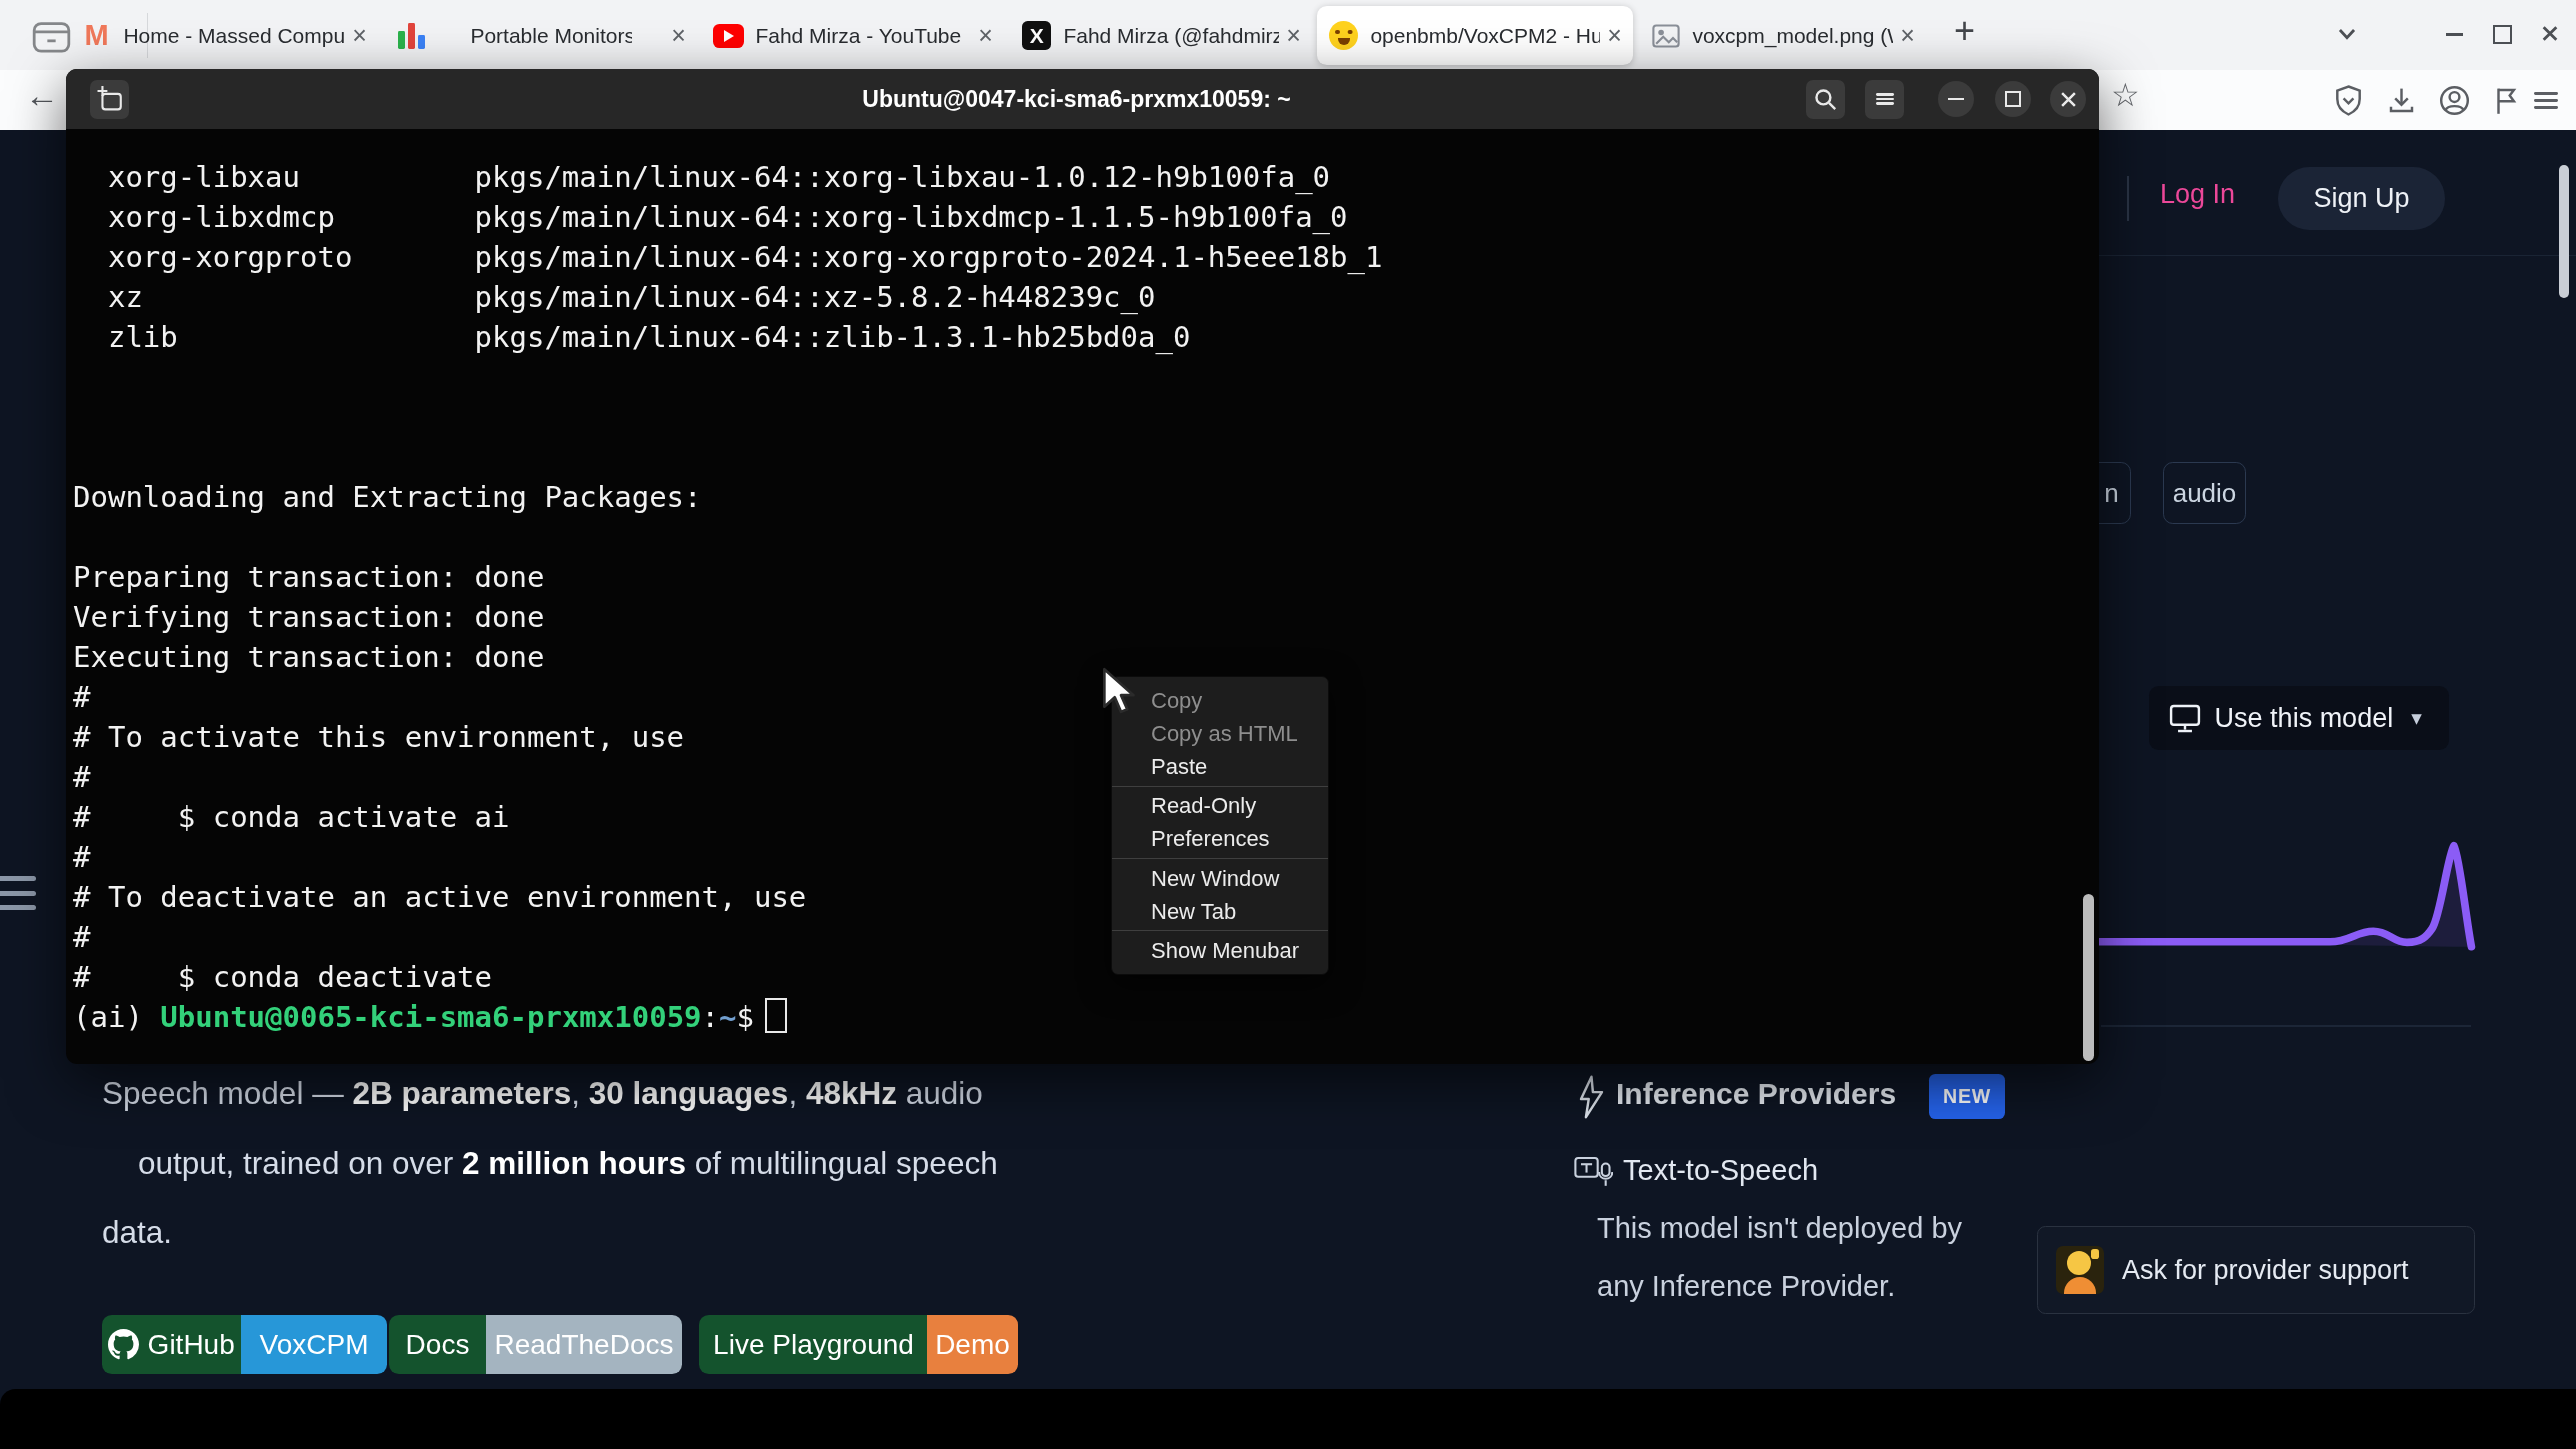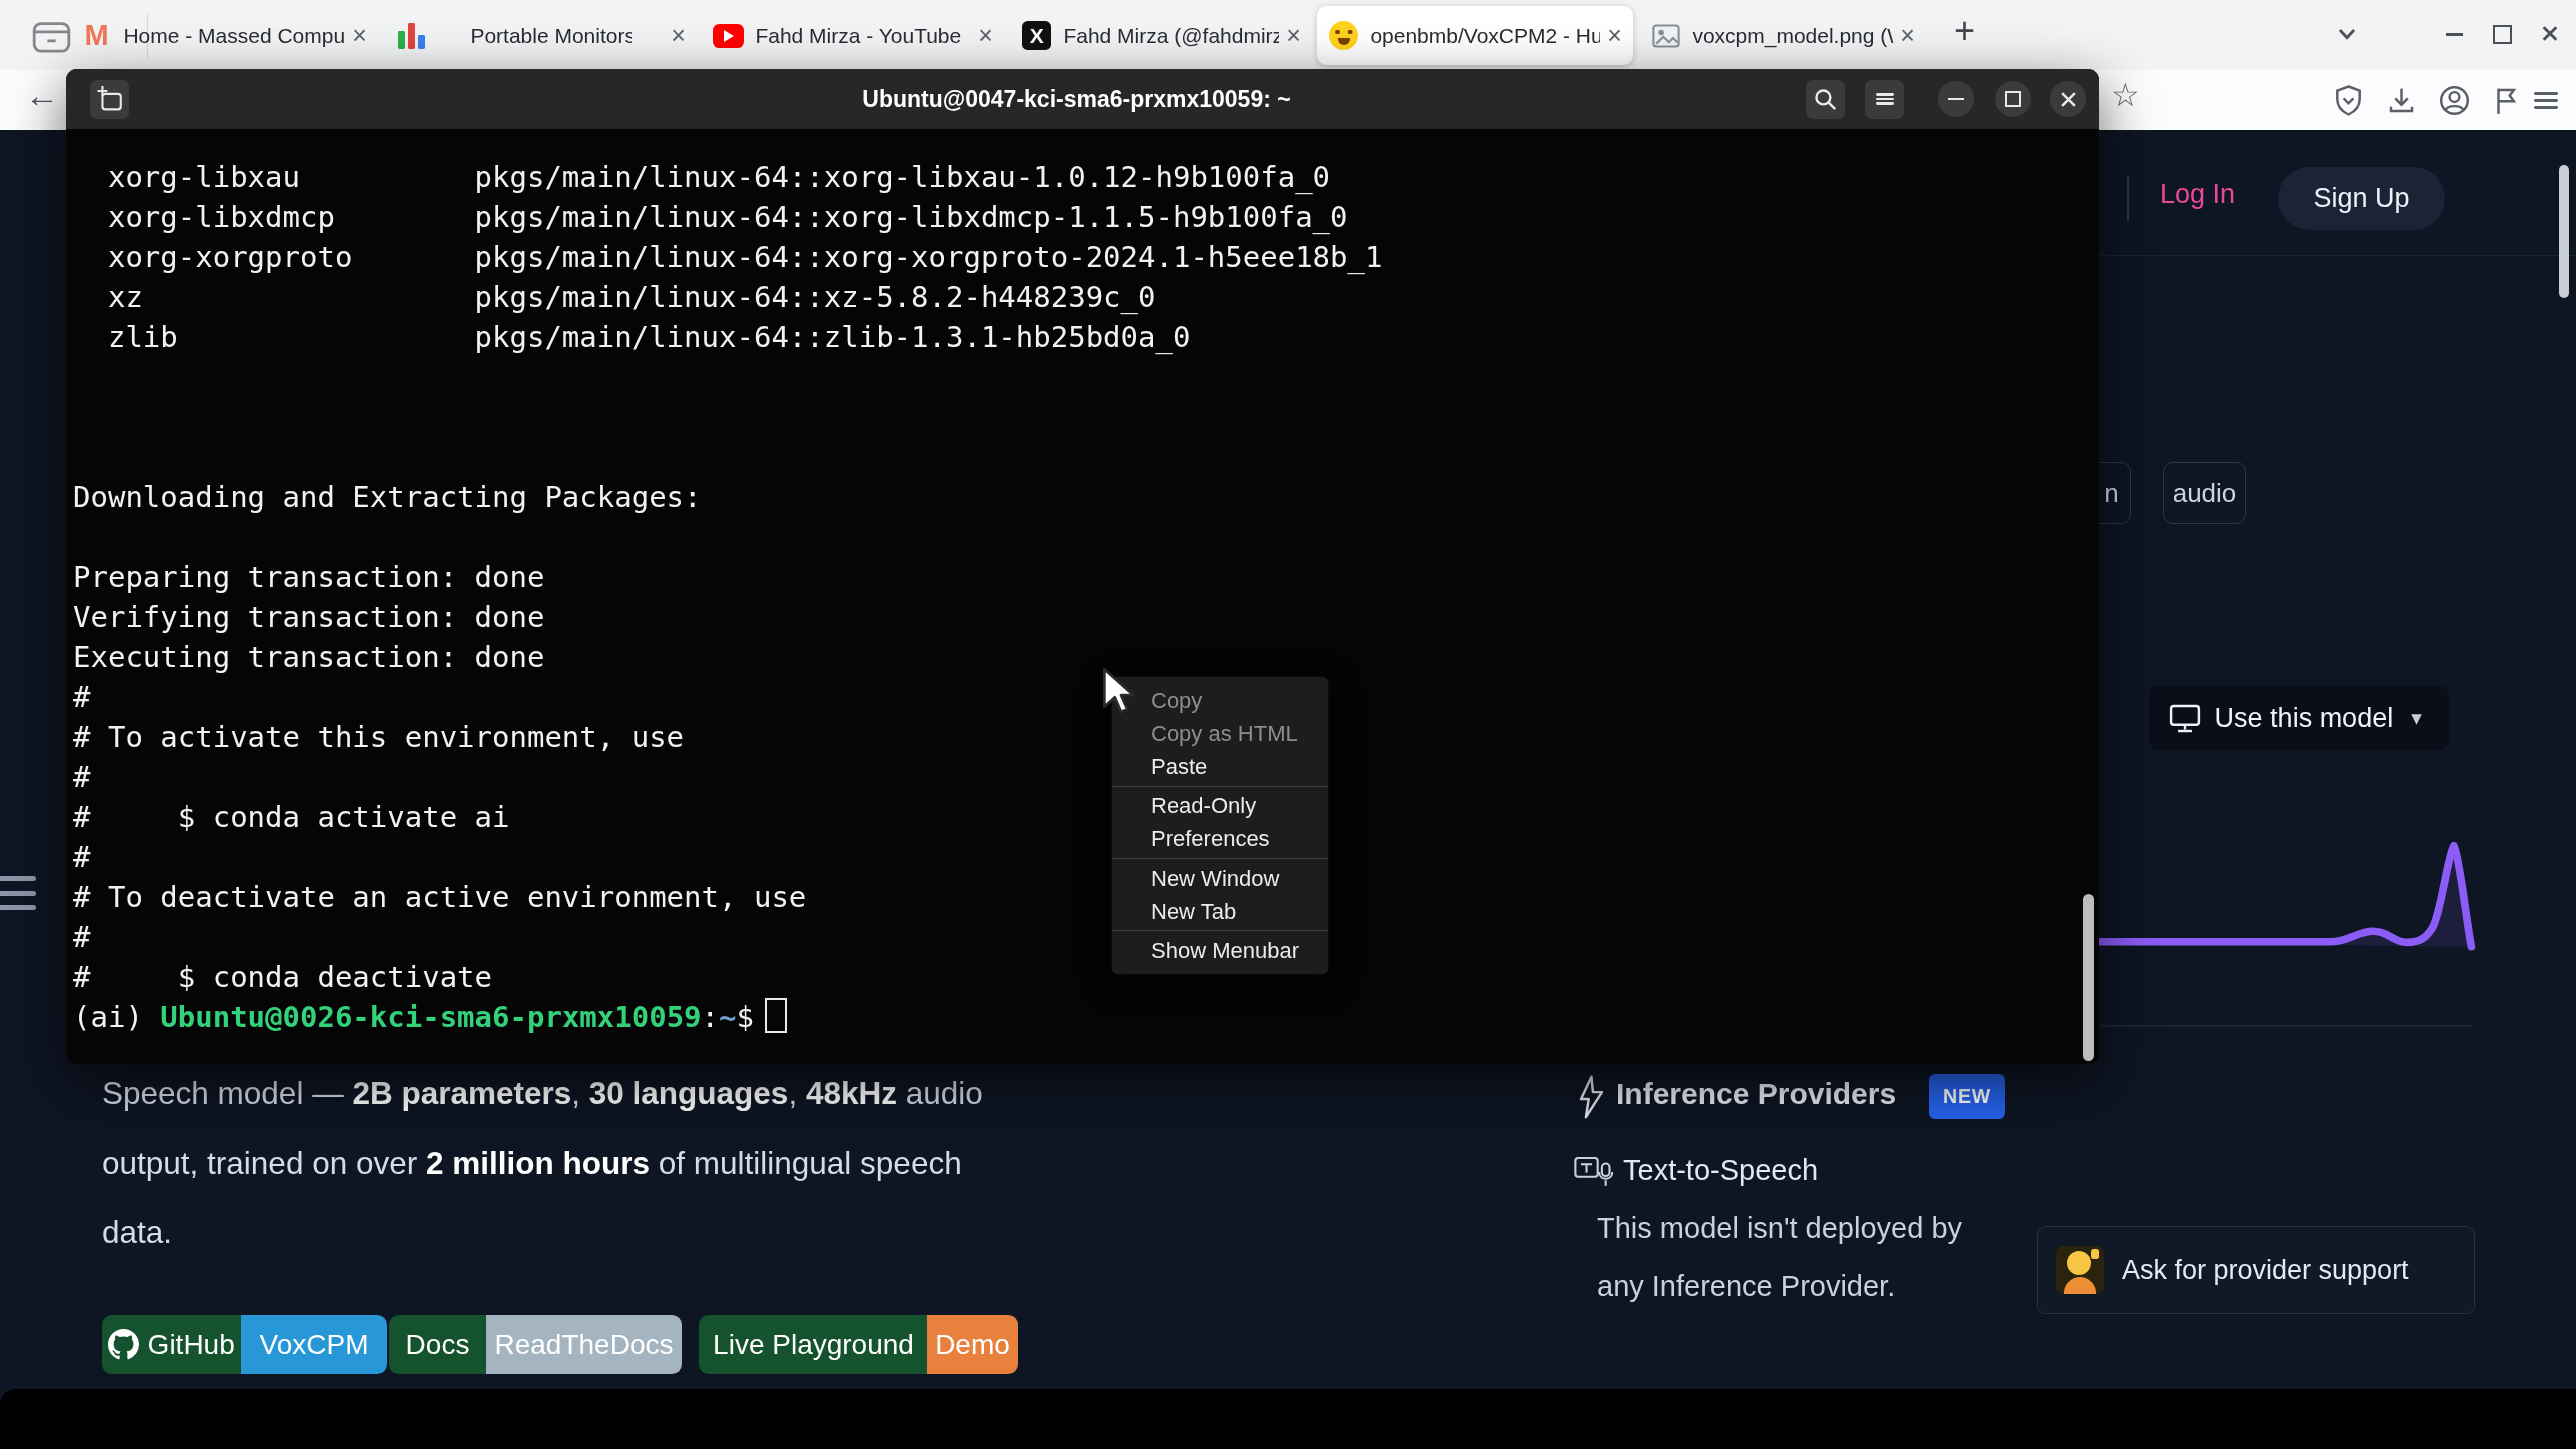--- a/index.html
+++ b/index.html
@@ -189,21 +189,21 @@
       <span class="face"></span>
         <span class="hand"></span>
         <span class="bodyshape"></span>
     </span>
     <span>Ask for provider support</span>
   </div>
 
   <div class="prose" style="top:1075px;">
     <span>Speech model — </span><span class="b">2B parameters</span><span>, </span><span class="b">30 languages</span><span>, </span><span class="b">48kHz</span><span> audio</span>
   </div>
-  <div class="prose" style="top:1145px;">
+  <div class="prose" style="top:1145px;margin-left:36px;">
     <span>output, trained on over </span><span class="b">2 million hours</span><span> of multilingual speech</span>
   </div>
   <div class="prose" style="top:1214px;">
     <span>data.</span>
   </div>
 
   <div class="bseg bgray rleft" style="left:102px;width:139px;gap:8.4px;">
     <svg width="31" height="31" viewBox="0 0 16 16">
       <path fill="#fff" d="M8 0C3.58 0 0 3.58 0 8c0 3.54 2.29 6.53 5.47 7.59.4.07.55-.17.55-.38 0-.19-.01-.82-.01-1.49-2.01.37-2.53-.49-2.69-.94-.09-.23-.48-.94-.82-1.13-.28-.15-.68-.52-.01-.53.63-.01 1.08.58 1.23.82.72 1.21 1.87.87 2.33.66.07-.52.28-.87.51-1.07-1.78-.2-3.64-.89-3.64-3.95 0-.87.31-1.59.82-2.15-.08-.2-.36-1.02.08-2.12 0 0 .67-.21 2.2.82.64-.18 1.32-.27 2-.27.68 0 1.36.09 2 .27 1.53-1.04 2.2-.82 2.2-.82.44 1.1.16 1.92.08 2.12.51.56.82 1.27.82 2.15 0 3.07-1.87 3.75-3.65 3.95.29.25.54.73.54 1.48 0 1.07-.01 1.93-.01 2.2 0 .21.15.46.55.38A8.01 8.01 0 0 0 16 8c0-4.42-3.58-8-8-8z"></path>
     </svg>
@@ -373,21 +373,21 @@
 Executing transaction: done
 #
 # To activate this environment, use
 #
 #     $ conda activate ai
 #
 # To deactivate an active environment, use
 #
 #     $ conda deactivate
 </pre>
-      <div><span>(ai) </span><span class="pr-green">Ubuntu@0026-kci-sma6-prxmx10059</span><span>:</span><span class="pr-blue">~</span><span>$</span><span class="cursorblock"></span></div>
+      <div><span>(ai) </span><span class="pr-green">Ubuntu@0065-kci-sma6-prxmx10059</span><span>:</span><span class="pr-blue">~</span><span>$</span><span class="cursorblock"></span></div>
     </div>
     <div class="tscroll"></div>
   </div>
 
   <div class="ctxmenu">
     <div class="mi dis">Copy</div>
     <div class="mi dis">Copy as HTML</div>
     <div class="mi">Paste</div>
     <div class="msep"></div>
     <div class="mi">Read-Only</div>

